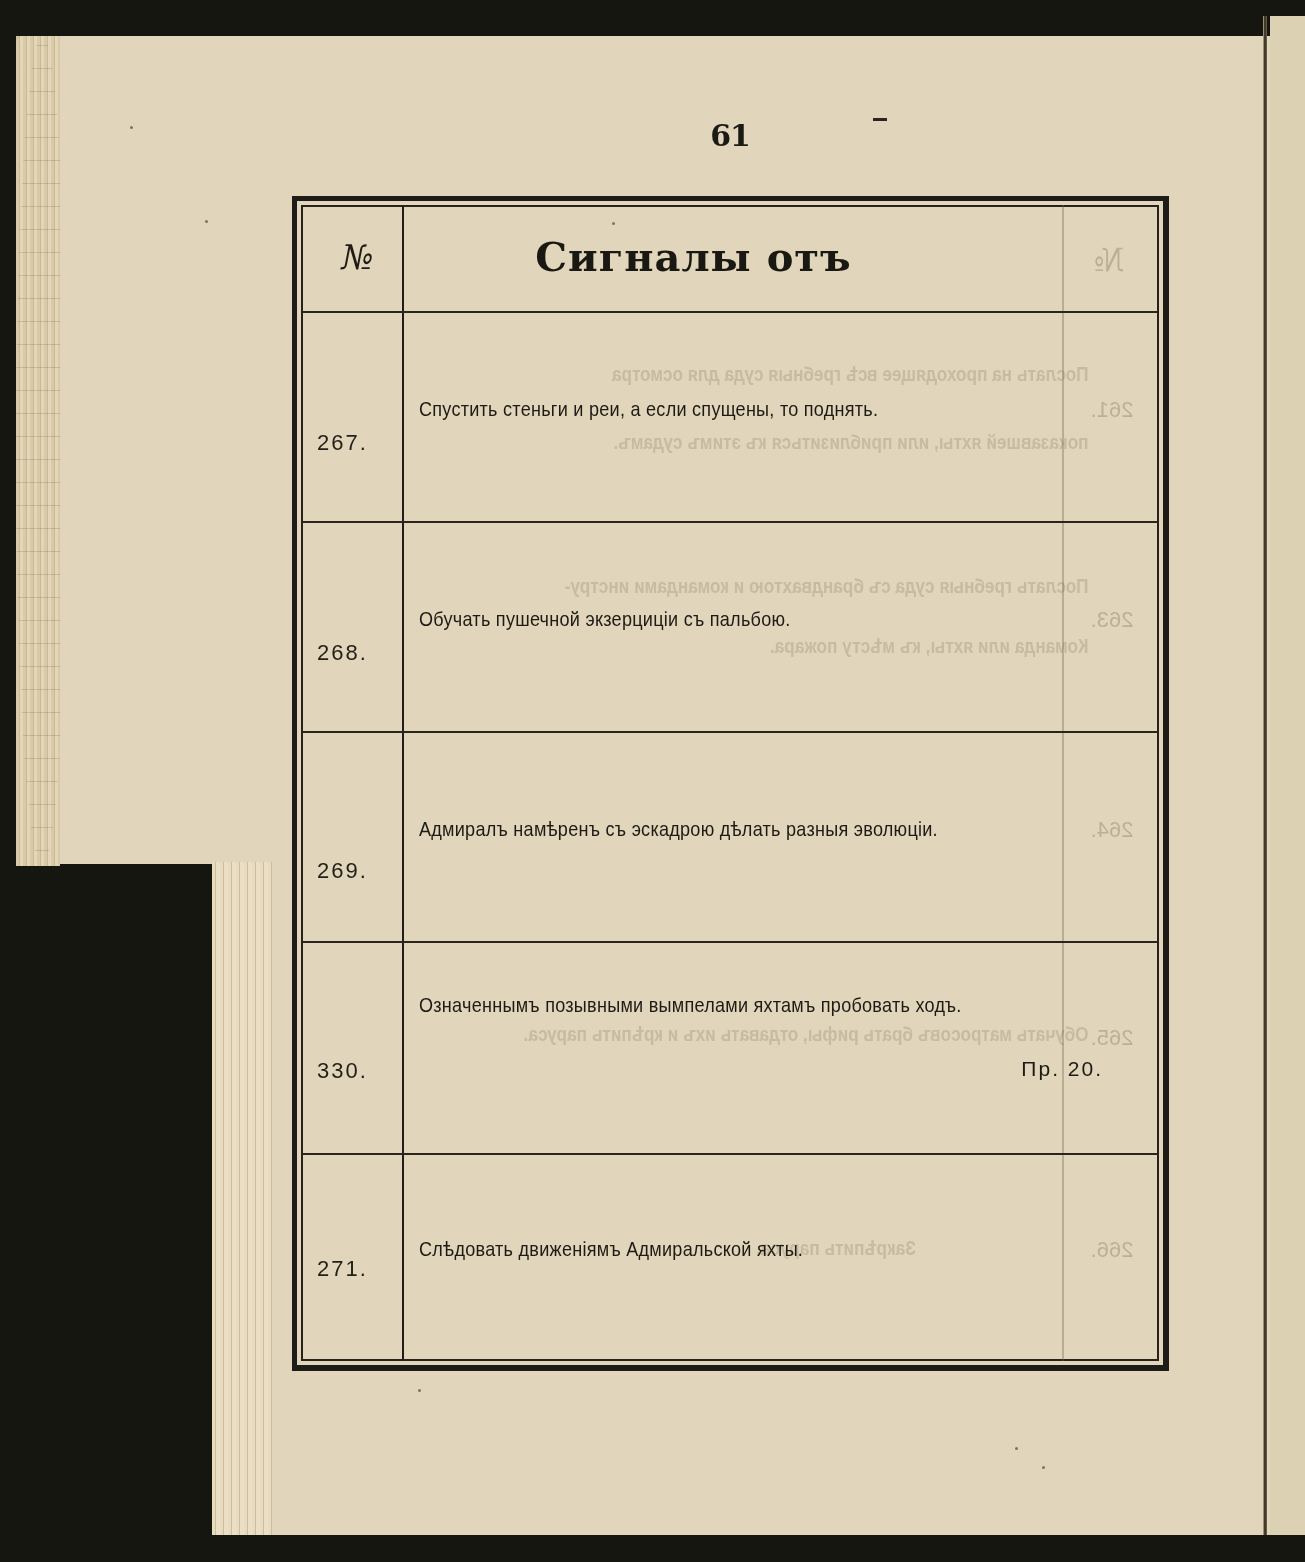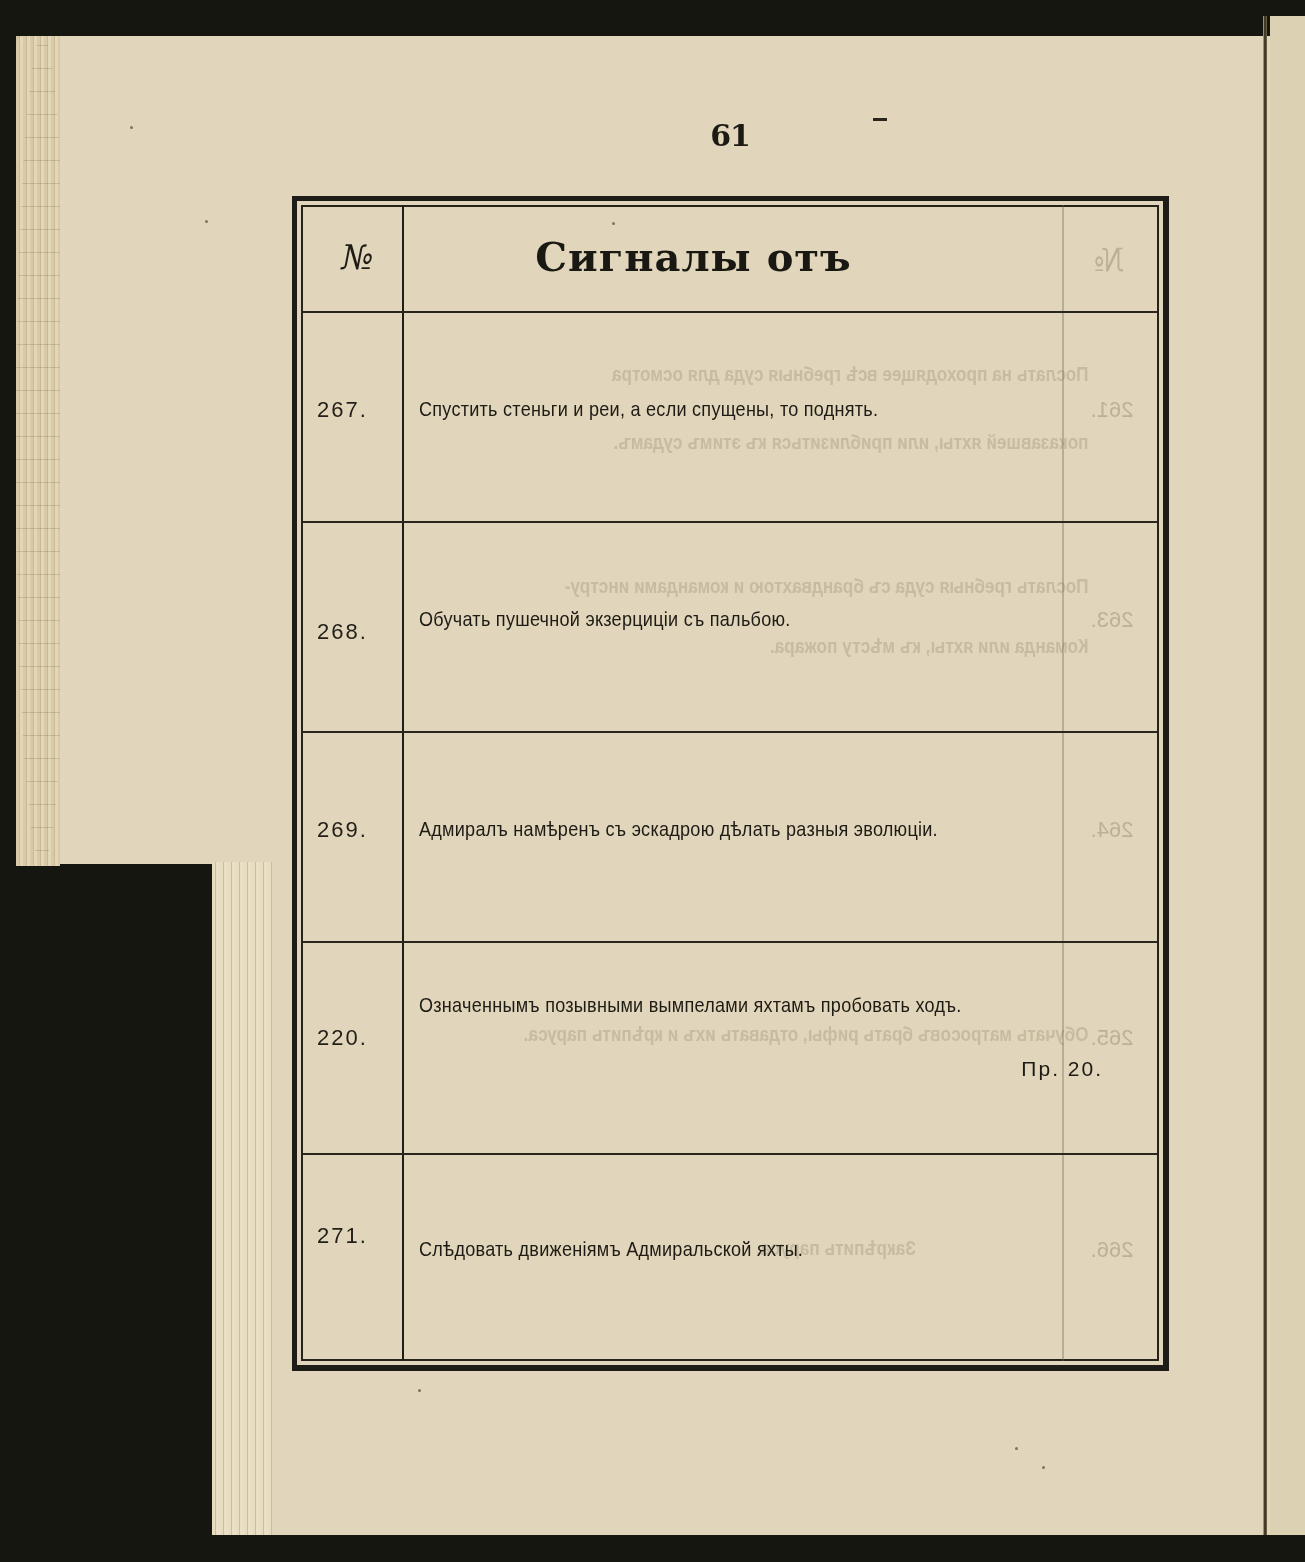--- a/index.html
+++ b/index.html
@@ -98,21 +98,21 @@
     }
     .ghost-header-no {
       position: absolute; left: 772px; top: 40px; width: 80px; text-align: center;
       font-family: "DejaVu Serif", serif; font-size: 32px; color: rgba(120,110,90,.35);
       transform: scaleX(-1);
     }
 
     .row { position: absolute; left: 0; right: 0; }
     .row-num {
       position: absolute; left: 20px; width: 84px; text-align: left;
-      font-family: "Liberation Sans", sans-serif; font-size: 22px; color: #221f18; letter-spacing: 2px;
+      font-family: "Liberation Sans", sans-serif; font-size: 22px; color: #221f18; letter-spacing: 2px; margin-top: 33px;
     }
     .row-text {
       position: absolute; left: 122px; width: 640px;
       font-family: "Liberation Sans", sans-serif; font-size: 21px; color: #1e1b15;
       letter-spacing: .3px; white-space: nowrap;
       transform: scaleX(.86); transform-origin: left center;
     }
     .row-ref {
       position: absolute; right: 60px;
       font-family: "Liberation Sans", sans-serif; font-size: 21px; color: #1e1b15; letter-spacing: 2px;
@@ -169,36 +169,36 @@
     <div class="ghost-text" style="top:118px">показавшей яхты, или приблизиться къ этимъ судамъ.</div>
     <div class="row-num" style="top:84px">267.</div>
     <div class="row-text" style="top:84px">Спустить стеньги и реи, а если спущены, то поднять.</div>
     <div class="ghost-num" style="top:84px">261.</div>
   </div>
   <div class="row-rule" style="top:320px"></div>
 
   <div class="row" style="top:322px;height:208px">
     <div class="ghost-text" style="top:52px">Послать гребныя суда съ брандвахтою и командами инстру-</div>
     <div class="ghost-text" style="top:112px">Команда или яхты, къ мѣсту пожара.</div>
-    <div class="row-num" style="top:96px">268.</div>
+    <div class="row-num" style="top:84px">268.</div>
     <div class="row-text" style="top:84px">Обучать пушечной экзерциціи съ пальбою.</div>
     <div class="ghost-num" style="top:84px">263.</div>
   </div>
   <div class="row-rule" style="top:530px"></div>
 
   <div class="row" style="top:532px;height:208px">
-    <div class="row-num" style="top:84px">269.</div>
+    <div class="row-num" style="top:92px">269.</div>
     <div class="row-text" style="top:84px">Адмиралъ намѣренъ съ эскадрою дѣлать разныя эволюціи.</div>
     <div class="ghost-num" style="top:84px">264.</div>
   </div>
   <div class="row-rule" style="top:740px"></div>
 
   <div class="row" style="top:742px;height:210px">
     <div class="ghost-text" style="top:80px">Обучать матросовъ брать рифы, отдавать ихъ и крѣпить паруса.</div>
-    <div class="row-num" style="top:82px">220.</div>
+    <div class="row-num" style="top:82px">330.</div>
     <div class="row-text" style="top:50px">Означеннымъ позывными вымпелами яхтамъ пробовать ходъ.</div>
     <div class="row-ref" style="top:114px">Пр. 20.</div>
     <div class="ghost-num" style="top:82px">265.</div>
   </div>
   <div class="row-rule" style="top:952px"></div>
 
   <div class="row" style="top:954px;height:210px">
     <div class="ghost-text" style="top:82px;left:340px;width:300px">Закрѣпить паруса.</div>
     <div class="row-num" style="top:68px">271.</div>
     <div class="row-text" style="top:82px">Слѣдовать движеніямъ Адмиральской яхты.</div>

